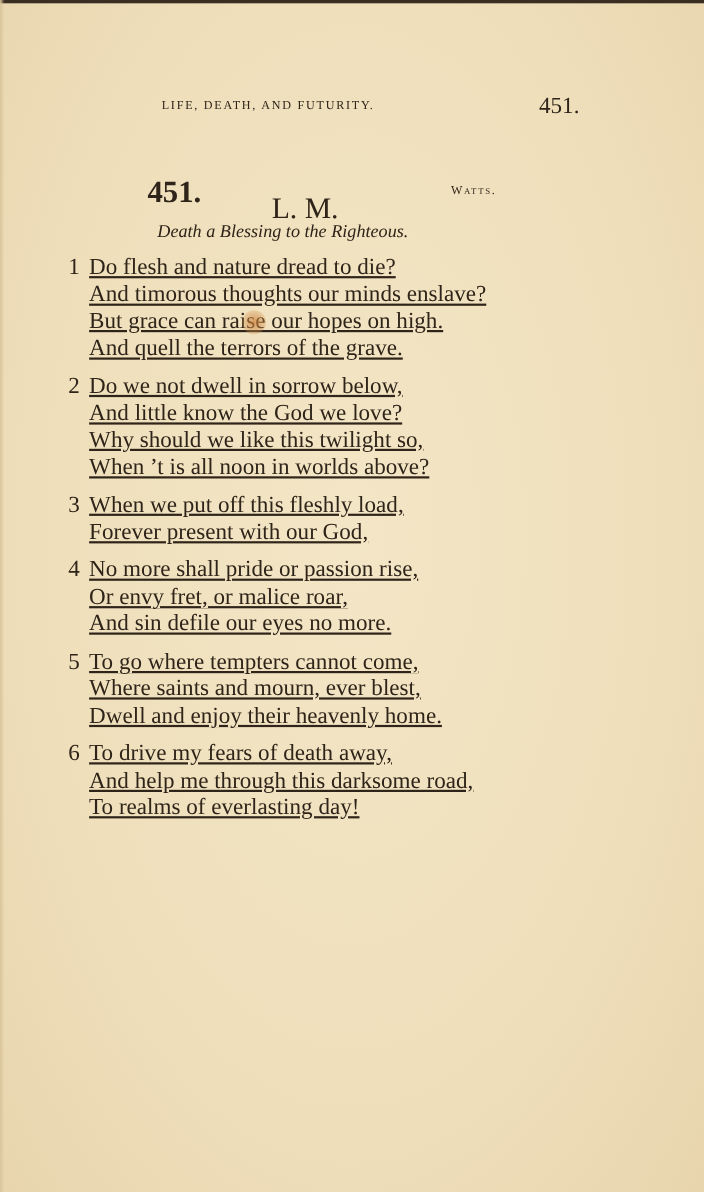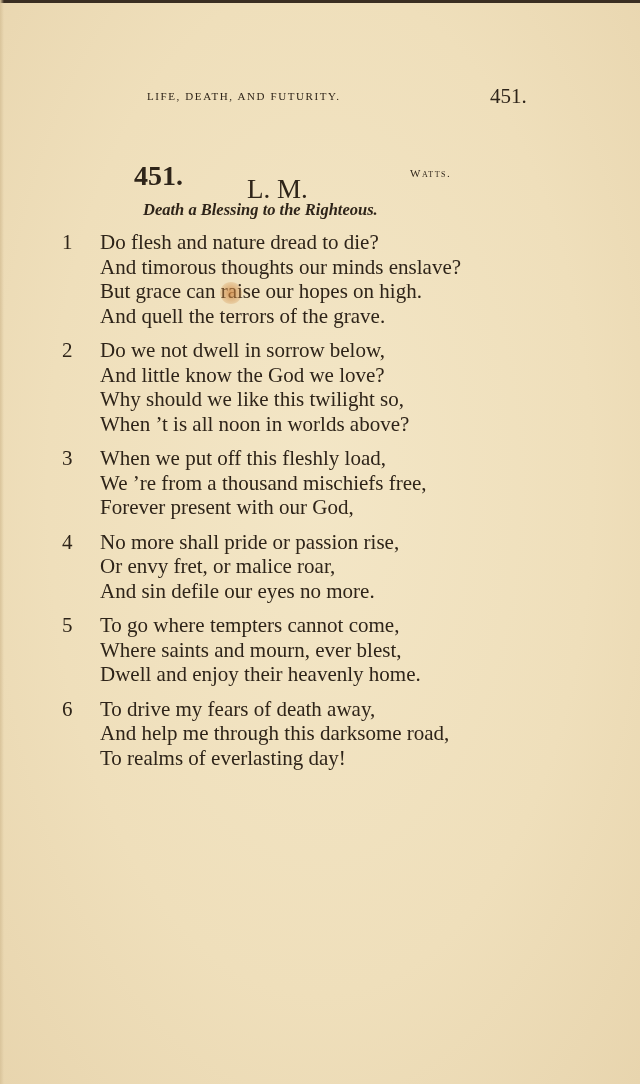--- a/index.html
+++ b/index.html
@@ -12,25 +12,25 @@
   }
   .top-edge { position:absolute; left:0; top:0; width:640px; height:3px; background:#3a2e22; }
   .left-edge { position:absolute; left:0; top:0; width:4px; height:1084px;
     background: linear-gradient(to right, #d9c49b, rgba(0,0,0,0)); }
   .running-head { position:absolute; top:90px; left:147px; font-size:11px;
     letter-spacing:1.6px; font-variant: small-caps; text-transform:uppercase; }
   .page-num { position:absolute; top:84px; left:490px; font-size:21px; }
   .hymn-num { position:absolute; top:160px; left:134px; font-size:28px; font-weight:bold; }
   .meter { position:absolute; top:174px; left:247px; font-size:27px; }
   .author { position:absolute; top:167px; left:370px; font-size:11px; letter-spacing:1.5px; font-variant:small-caps;margin-left:40px; }
-  .title { position:absolute; top:200px; left:143px; font-size:16.5px; font-style:italic; font-weight:bold; }
+  .title { position:absolute; top:200px; left:143px; font-size:16.5px; font-style:italic; font-weight:normal; }
   .stanzas { position:absolute; top:230px; left:62px; }
   .stanza { position:relative; margin-bottom:10px; }
   .stanza-num { position:absolute; left:0; top:0; font-size:21px; width:20px; }
-  .line { margin-left:38px; font-size:21px; line-height:24.5px; height:24.5px; white-space:nowrap; }
+  .line { margin-left:19px; font-size:21px; line-height:24.5px; height:24.5px; white-space:nowrap;text-decoration:underline; }
   .stain { position:absolute; left:220px; top:282px; width:22px; height:22px; border-radius:50%;
     background: radial-gradient(circle, rgba(205,130,60,0.75) 0%, rgba(210,145,75,0.35) 60%, rgba(0,0,0,0) 100%); }
 </style>
 </head>
 <body>
 
 <div class="top-edge"></div>
 <div class="left-edge"></div>
 
 <div class="running-head">Life, Death, and Futurity.</div>
@@ -52,21 +52,20 @@
   <div class="stanza">
     <span class="stanza-num">2</span>
     <div class="line">Do we not dwell in sorrow below,</div>
     <div class="line">And little know the God we love?</div>
     <div class="line">Why should we like this twilight so,</div>
     <div class="line">When ’t is all noon in worlds above?</div>
   </div>
   <div class="stanza">
     <span class="stanza-num">3</span>
     <div class="line">When we put off this fleshly load,</div>
-    <div class="line">We ’re from a thousand mischiefs free,</div>
     <div class="line">Forever present with our God,</div>
   </div>
   <div class="stanza">
     <span class="stanza-num">4</span>
     <div class="line">No more shall pride or passion rise,</div>
     <div class="line">Or envy fret, or malice roar,</div>
     <div class="line">And sin defile our eyes no more.</div>
   </div>
   <div class="stanza">
     <span class="stanza-num">5</span>

